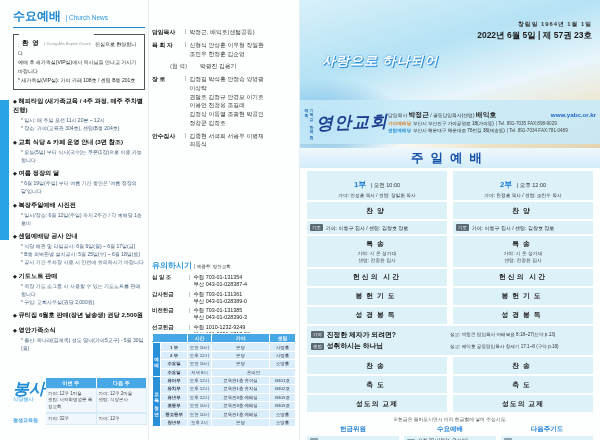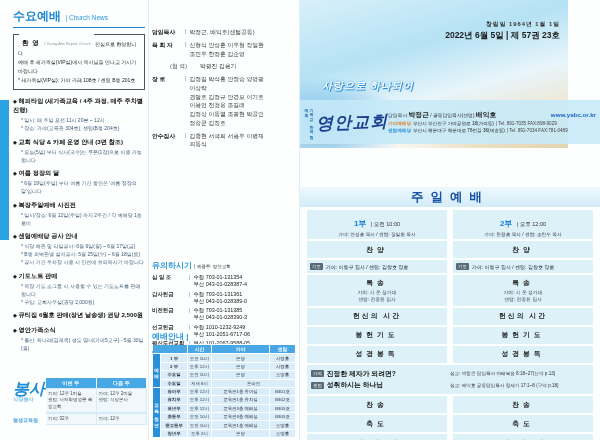--- a/index.html
+++ b/index.html
@@ -55,43 +55,43 @@
   table.sched { border-collapse:collapse; margin-top:2px; width:144px; }
   .sched th,.sched td { font-size:4.4px; padding:1.2px 1px; text-align:center; border:1px solid #fff; }
   .sched .shead th { background:#48a8e6; color:#fff; font-weight:bold; font-size:4.8px; }
   .sched .corner { background:transparent; border:none; }
   .sched .grp { background:#2a8fd9; color:#fff; font-weight:bold; writing-mode:vertical-rl; font-size:4.6px; letter-spacing:1px; width:8px; }
   .sched td { background:#d9eefa; color:#334; }
   .sched td.part { font-weight:bold; }
 
   
   .right { position:absolute; left:300px; top:0; width:300px; height:440px; }
-  .photo { position:relative; width:268px; height:148px;
+  .photo { position:relative; width:300px; height:148px;
     background:
       radial-gradient(120px 70px at 8% 85%, rgba(63,160,223,.75), rgba(63,160,223,0) 70%),
       radial-gradient(150px 60px at 25% 100%, rgba(255,255,255,.9), rgba(255,255,255,0) 70%),
       linear-gradient(165deg, #d8f0fa 0%, #b5e2f4 35%, #e8f5fb 60%, #efe6cf 82%, #e3d3ae 100%);
   }
   .founded { position:absolute; right:8px; top:20px; font-size:5.8px; font-weight:bold; color:#333; letter-spacing:1px; }
   .issue { position:absolute; right:8px; top:30px; font-size:8.5px; font-weight:bold; color:#1c1c1c; }
-  .slogan1 { position:absolute; left:22px; top:52px; font-size:10px; font-weight:bold; font-style:italic; color:#fff; text-shadow:0 0 2px #2a8fd9, 1px 1px 0 #2a8fd9; letter-spacing:1px;margin-top:27px; }
+  .slogan1 { position:absolute; left:22px; top:52px; font-size:13px; font-weight:bold; font-style:italic; color:#fff; text-shadow:0 0 2px #2a8fd9, 1px 1px 0 #2a8fd9; letter-spacing:1px; }
   .slogan2 { position:absolute; left:44px; top:72px; font-size:13px; font-weight:bold; font-style:italic; color:#fff; text-shadow:0 0 2px #2a8fd9, 1px 1px 0 #2a8fd9; letter-spacing:1px; }
   .logostrip { position:absolute; left:0; bottom:4px; width:300px; height:44px; background:rgba(198,233,248,.88); display:flex; align-items:center; padding:2px 4px; }
   .logoblock { width:84px; display:flex; align-items:center; flex-shrink:0; }
   .denom { writing-mode:vertical-rl; font-size:4px; color:#2a6fb0; font-weight:bold; height:34px; letter-spacing:1px; margin-right:2px; }
   .cname { font-size:17px; font-weight:bold; font-style:italic; color:#1d3f8f; transform:rotate(-2deg); letter-spacing:1px; }
   .hinfo { flex:1; font-size:4.6px; color:#222; line-height:1.55; }
   .hrow1 { display:flex; justify-content:space-between; align-items:baseline; }
   .hl { font-size:4.8px; } .hl b { font-size:6.8px; }
   .web { font-size:6.2px; font-weight:bold; color:#1f63c8; }
   .campus { display:flex; gap:2px; align-items:baseline; }
   .clabel1 { color:#d9822b; font-weight:bold; }
   .clabel2 { color:#2a8fd0; font-weight:bold; }
   .ctel { color:#444; }
-  .wtitle { height:20px; display:flex; align-items:center; justify-content:center; background:linear-gradient(180deg,#eef8fd,#d3ecf8); font-size:12.5px; font-weight:bold; color:#1550a8; letter-spacing:7px;margin-top:39px; }
+  .wtitle { height:20px; display:flex; align-items:center; justify-content:center; background:linear-gradient(180deg,#eef8fd,#d3ecf8); font-size:12.5px; font-weight:bold; color:#1550a8; letter-spacing:7px; }
   .worship { padding:3px 7px 0; }
   .svcgrid { display:grid; grid-template-columns:1fr 1fr; column-gap:6px; }
   .wrow { background:#ddf1f9; margin-bottom:2px; padding:2px 3px; text-align:center; }
   .svc-h .p1 { font-size:8px; font-weight:bold; color:#1c7fd6; }
   .svc-h .p2 { font-size:5.5px; color:#333; }
   .svc-h .ldr { font-size:4.7px; color:#334; margin-top:1px; }
   .big { font-size:6.8px; font-weight:bold; color:#222; letter-spacing:4px; padding:3.5px 0; }
   .prayer { display:flex; align-items:center; gap:3px; text-align:left; padding:3px 3px; }
   .badge { background:#5a6a74; color:#fff; font-size:4.4px; padding:1px 2px; border-radius:1px; flex-shrink:0; }
   .prayer .ptx { font-size:5px; color:#223; }
@@ -263,21 +263,20 @@
         </div>
       <div class="acct">
           <span class="an">학원&amp;미션</span>
           <span class="sep">|</span>
           <span class="av">수협  703-01-131378
 부산  043-01-028388-2</span>
         </div>
     </div>
 
     <div class="schedule">
-      <div class="mhead">예배안내 |</div>
       <table class="sched">
         <tbody>
             <tr class="shead">
           <th class="corner" colspan="2"></th>
           <th style="width:24px">시간</th>
           <th style="width:58px">가야</th>
           <th style="width:26px">센텀</th>
         </tr>
         <tr>
           <th class="grp" rowspan="4">예배</th>

